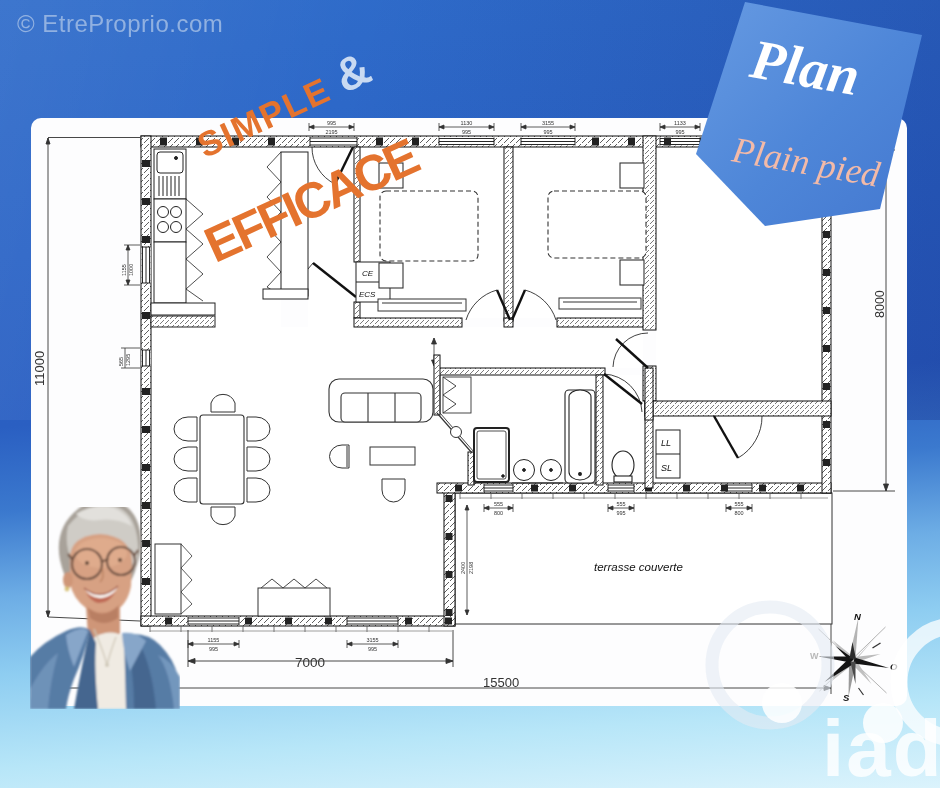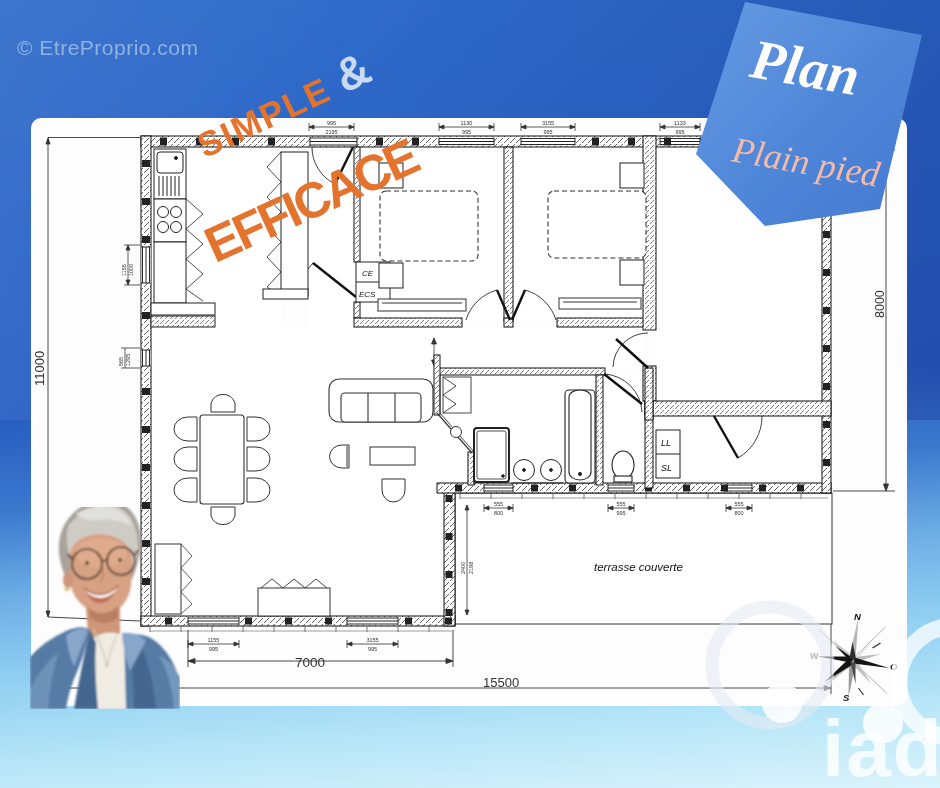--- a/index.html
+++ b/index.html
@@ -734,13 +734,13 @@
 <stop offset="0" stop-color="#669ae2"></stop>
         <stop offset="0.55" stop-color="#4e86d8"></stop>
         <stop offset="1" stop-color="#4478d0"></stop>
       </linearGradient>
     </defs>
 <path d="M6,154 L55,2 L232,35 L190,209 L75,226 Z" fill="url(#bg1)"></path>
 <text x="112" y="86" transform="rotate(10 112 86)" text-anchor="middle" font-family="Liberation Serif, serif" font-style="italic" font-weight="bold" font-size="56" fill="#fff">Plan</text>
 <text x="114" y="174" transform="rotate(10 114 174)" text-anchor="middle" font-family="Liberation Serif, serif" font-style="italic" font-size="36" fill="#f3baa8">Plain pied</text>
 </svg>
 
-<div class="abs" style="left:17px;top:36px;font-size:21px;letter-spacing:0.5px;color:rgba(150,180,225,0.95);">© EtreProprio.com</div>
+<div class="abs" style="left:17px;top:10px;font-size:24px;letter-spacing:0.5px;color:rgba(150,180,225,0.95);">© EtreProprio.com</div>
 
 </body></html>

